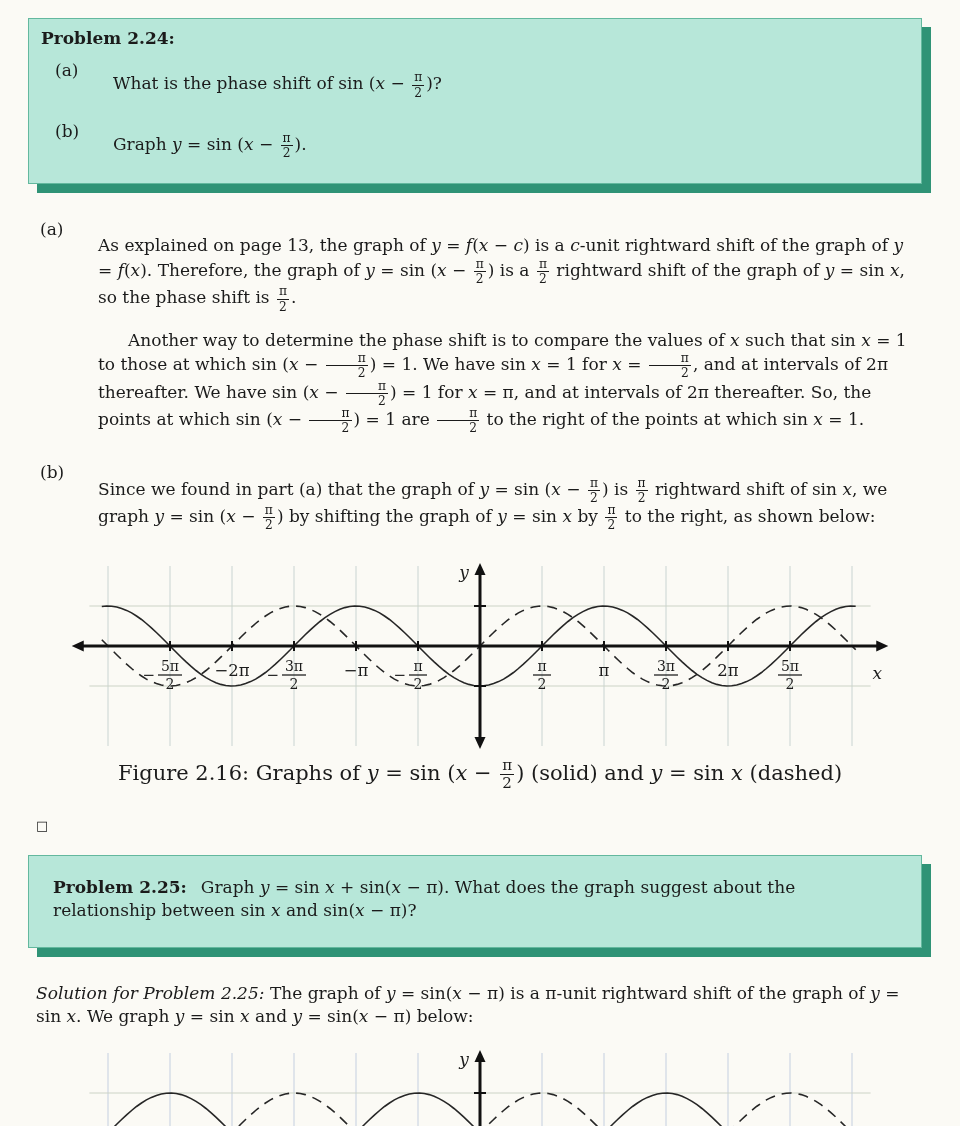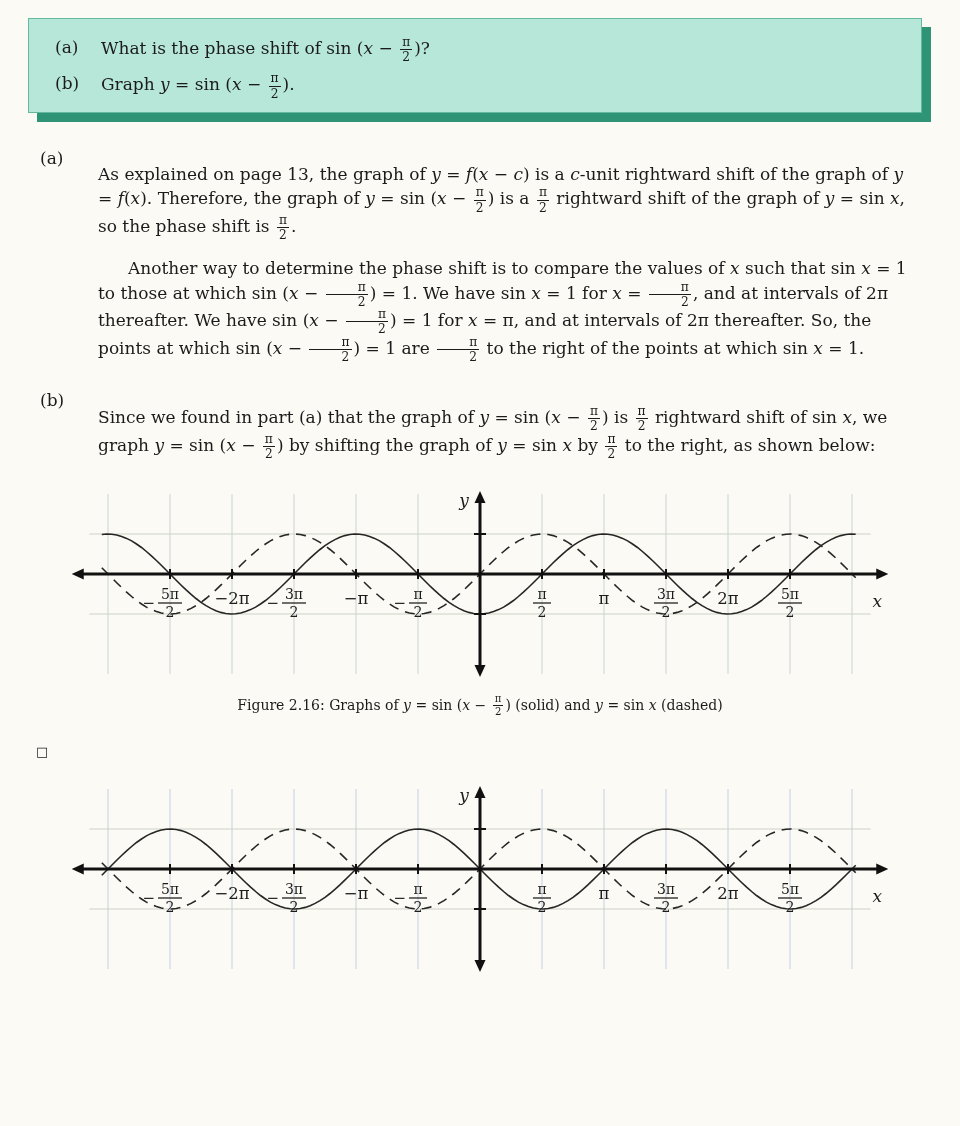--- a/index.html
+++ b/index.html
@@ -17,48 +17,49 @@
   
   .pbox{
     background:var(--box-fill,#b7e7d9);
     border:1px solid var(--box-border,#63b89e);
     box-shadow:9px 9px 0 var(--box-shadow,#2f9376);
     margin:8px 38px 34px 28px;
     padding:8px 14px 12px 12px;
   }
   .pbox .ptitle{font-weight:bold;}
   .pbox .pitem{display:grid;grid-template-columns:46px 1fr;margin-top:9px;padding-left:14px;}
-  .pbox p{margin:0;}
+  .pbox p{margin:12px;}
   .pbox .inline-title{font-weight:bold;margin-right:14px;}
   p.lead{margin:0 36px 16px;}
   p.lead i{font-style:italic;}
   .hang{display:grid;grid-template-columns:46px 1fr;margin:0 36px 10px;}
   .hang .lbl{padding-left:4px;}
   .hang p{margin:16px;}
   .hang p.indent{ text-indent:30px; margin-top:4px;}
 
   
   .frac{display:inline-block;vertical-align:middle;text-align:center;line-height:1;margin:0 2px;}
   .frac .num,.frac .den{display:block;font-size:0.72em;padding:0 2px;}
   .frac .bar{display:block;border-top:1.2px solid currentColor;margin:1px 0;}
 
   
   figure{margin:4px auto 0;width:850px;text-align:center;}
   figure svg{display:block;}
-  figcaption{margin-top:12px;margin-bottom:26px;font-size:14px;}
+  figcaption{margin-top:4px;margin-bottom:26px;font-size:21px;}
   .plot text{font-family:"DejaVu Serif", serif;fill:#1c1c1c;}
 
   .end-marker{margin:2px 36px 20px;font-size:13px;}
 </style>
 </head>
 <body>
 
 <div class="content">
 
   <div class="pbox">
+    <div class="ptitle">Problem 2.24:</div>
     <div class="pitem">
       <span class="lbl">(a)</span>
       <p>What is the phase shift of sin (<i>x</i> − <span class="frac"><span class="num">π</span><span class="bar"></span><span class="den">2</span></span>)?</p>
     </div>
     <div class="pitem">
       <span class="lbl">(b)</span>
       <p>Graph <i>y</i> = sin (<i>x</i> − <span class="frac"><span class="num">π</span><span class="bar"></span><span class="den">2</span></span>).</p>
     </div>
   </div>
 
@@ -140,21 +141,25 @@
         <line x1="723" y1="117" x2="747" y2="117" stroke="#111111" stroke-width="1.2"></line>
         <text x="735" y="131" text-anchor="middle" font-size="14">2</text>
         <text x="822.28" y="121" font-size="17" font-style="italic" text-anchor="middle">x</text>
         <text x="409" y="20" font-size="17" font-style="italic" text-anchor="middle">y</text>
       </svg>
     <figcaption>Figure 2.16: Graphs of <i>y</i> = sin (<i>x</i> − <span class="frac"><span class="num">π</span><span class="bar"></span><span class="den">2</span></span>) (solid) and <i>y</i> = sin <i>x</i> (dashed)</figcaption>
   </figure>
 
   <div class="end-marker">□</div>
 
-
+  <div class="pbox">
+    <p><b class="inline-title">Problem 2.25:</b><span>Graph <i>y</i> = sin <i>x</i> + sin(<i>x</i> − π). What does the graph suggest about the relationship between sin <i>x</i> and sin(<i>x</i> − π)?</span></p>
+  </div>
+
+  <p class="lead"><i>Solution for Problem 2.25:</i> <span>The graph of <i>y</i> = sin(<i>x</i> − π) is a π-unit rightward shift of the graph of <i>y</i> = sin <i>x</i>. We graph <i>y</i> = sin <i>x</i> and <i>y</i> = sin(<i>x</i> − π) below:</span></p>
 
   <figure>
     <svg class="plot" width="850" height="196" viewBox="0 0 850 196">
         <line x1="53" y1="8" x2="53" y2="188" stroke="#c4cfe0" stroke-width="1"></line>
         <line x1="115" y1="8" x2="115" y2="188" stroke="#c4cfe0" stroke-width="1"></line>
         <line x1="177" y1="8" x2="177" y2="188" stroke="#c4cfe0" stroke-width="1"></line>
         <line x1="239" y1="8" x2="239" y2="188" stroke="#c4cfe0" stroke-width="1"></line>
         <line x1="301" y1="8" x2="301" y2="188" stroke="#c4cfe0" stroke-width="1"></line>
         <line x1="363" y1="8" x2="363" y2="188" stroke="#c4cfe0" stroke-width="1"></line>
         <line x1="487" y1="8" x2="487" y2="188" stroke="#c4cfe0" stroke-width="1"></line>

